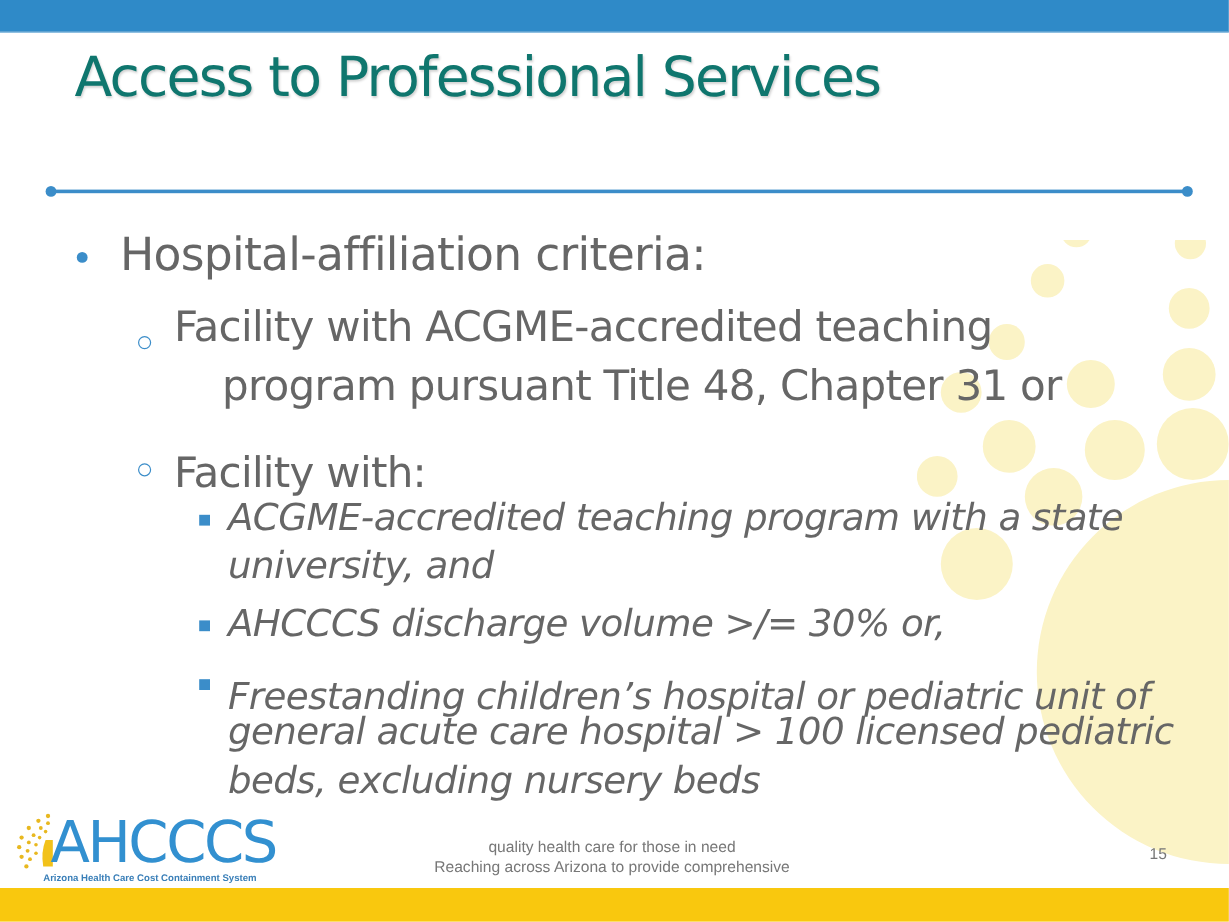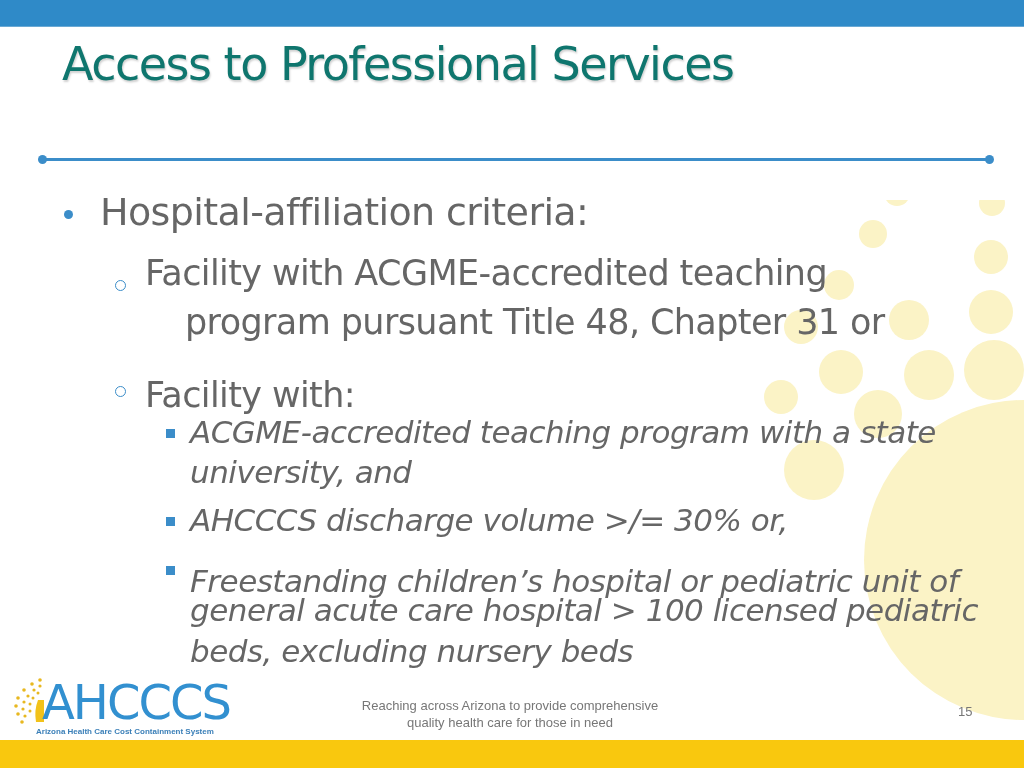--- a/index.html
+++ b/index.html
@@ -112,19 +112,19 @@
       <circle cx="20" cy="32" r="1.5"></circle>
         <circle cx="20" cy="39" r="1.5"></circle>
     </g>
     <path d="M28 28 Q24 38 26 50 L34 50 L34 28 Z" fill="#f2c21a"></path>
   </svg>
   <div class="logo-word">AHCCCS</div>
   <div class="logo-sub">Arizona Health Care Cost Containment System</div>
 </div>
 
 <div class="footer-text">
+  <span>quality health care for those in need</span>
   <span>Reaching across Arizona to provide comprehensive</span>
-  <span>quality health care for those in need</span>
 </div>
 
 <div class="page-number">15</div>
 
 <div class="bottom-bar"></div>
 
 </body></html>

